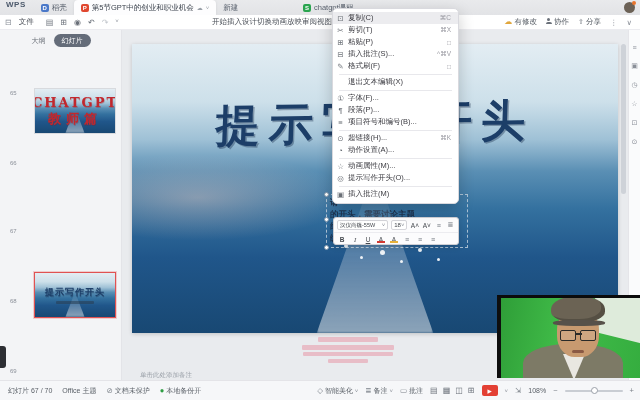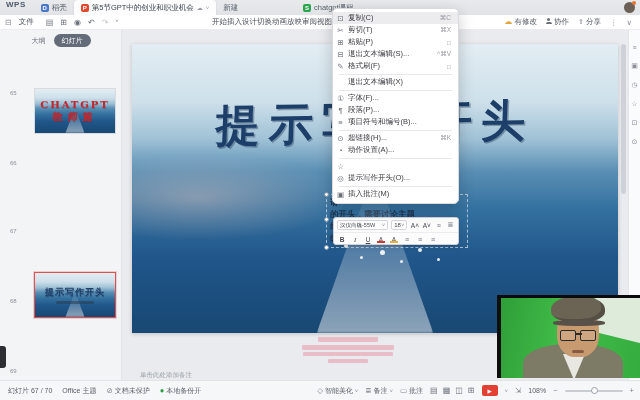--- a/index.html
+++ b/index.html
@@ -37,21 +37,21 @@
   .mb-more { color:#8a8f98; }
 
   
   .leftpane { position:absolute; left:0; top:30px; width:122px; height:350px; background:#f3f4f6; border-right:1px solid #e3e4e8; }
   .pane-tabs { position:absolute; left:0; top:4px; width:122px; display:flex; justify-content:center; gap:8px; align-items:center; font-size:7px; color:#6a6f78; }
   .pill { background:#646c79; color:#fff; border-radius:8px; padding:1.5px 8px; }
   .thumb { position:absolute; left:34px; width:82px; height:46px; border:1px solid #d8dade; overflow:hidden; display:flex; flex-direction:column; align-items:center; justify-content:center; }
   .thumb.sel { border:1.5px solid #e05252; box-shadow:0 0 0 1px rgba(224,82,82,.25); }
   .tnum { position:absolute; left:10px; font-size:6px; color:#8b9099; }
   .ttitle { font-family:"DejaVu Serif",serif; font-weight:bold; font-size:9px; color:#1d3f69; letter-spacing:1px; text-shadow:.5px .5px 0 rgba(20,40,70,.35); white-space:nowrap; z-index:2; }
-  .ttitle.red { color:#c2272d; text-shadow:.5px .5px 0 rgba(150,20,20,.3); font-size:10px; letter-spacing:2px; }
+  .ttitle.red { color:#c2272d; text-shadow:.5px .5px 0 rgba(150,20,20,.3); font-size:13px; letter-spacing:2px; }
   .tsub { width:38px; height:2.5px; background:rgba(40,60,80,.55); border-radius:1px; margin-top:2px; z-index:2; }
   .addslide { position:absolute; left:52px; top:368px; font-size:13px; color:#565b62; width:20px; text-align:center; }
   .edge-handle { position:absolute; left:0; top:346px; width:6px; height:22px; background:#2c2e33; border-radius:0 3px 3px 0; }
 
   
   .ocean { background:linear-gradient(180deg,#e3edf3 0%,#cde0ea 20%,#9fc1d6 33%,#5a8fb4 44%,#34719f 57%,#20568a 74%,#184873 100%); position:relative; }
   .ocean::after { content:""; position:absolute; left:38%; right:38%; top:52%; bottom:0; background:linear-gradient(rgba(255,255,255,.05),rgba(255,255,255,.5)); clip-path:polygon(42% 0,58% 0,100% 100%,0 100%); filter:blur(1px); }
 
   
   .canvas { position:absolute; left:122px; top:30px; width:506px; height:350px; background:#e9ebee; }
@@ -259,21 +259,21 @@
     <span class="cm-label">剪切(T)</span>
     <span class="cm-sc">⌘X</span>
   </div>
   <div class="cm-item">
     <span class="cm-ic">⊞</span>
     <span class="cm-label">粘贴(P)</span>
     <span class="cm-sc">□</span>
   </div>
   <div class="cm-item">
     <span class="cm-ic">⊟</span>
-    <span class="cm-label">退出文本编辑(S)...</span>
+    <span class="cm-label">插入批注(S)...</span>
     <span class="cm-sc">^⌘V</span>
   </div>
   <div class="cm-item">
     <span class="cm-ic">✎</span>
     <span class="cm-label">格式刷(F)</span>
     <span class="cm-sc">□</span>
   </div>
   <div class="cm-sep"></div>
   <div class="cm-item">
     <span class="cm-ic"></span>
@@ -303,20 +303,21 @@
     <span class="cm-sc">⌘K</span>
   </div>
   <div class="cm-item">
     <span class="cm-ic">◔</span>
     <span class="cm-label">动作设置(A)...</span>
     <span class="cm-sc"></span>
   </div>
   <div class="cm-sep"></div>
   <div class="cm-item">
     <span class="cm-ic">☆</span>
+    <span class="cm-label">动画属性(M)...</span>
     <span class="cm-sc"></span>
   </div>
   <div class="cm-item">
     <span class="cm-ic">◎</span>
     <span class="cm-label">提示写作开头(O)...</span>
     <span class="cm-sc"></span>
   </div>
   <div class="cm-sep"></div>
   <div class="cm-item">
     <span class="cm-ic">▣</span>

